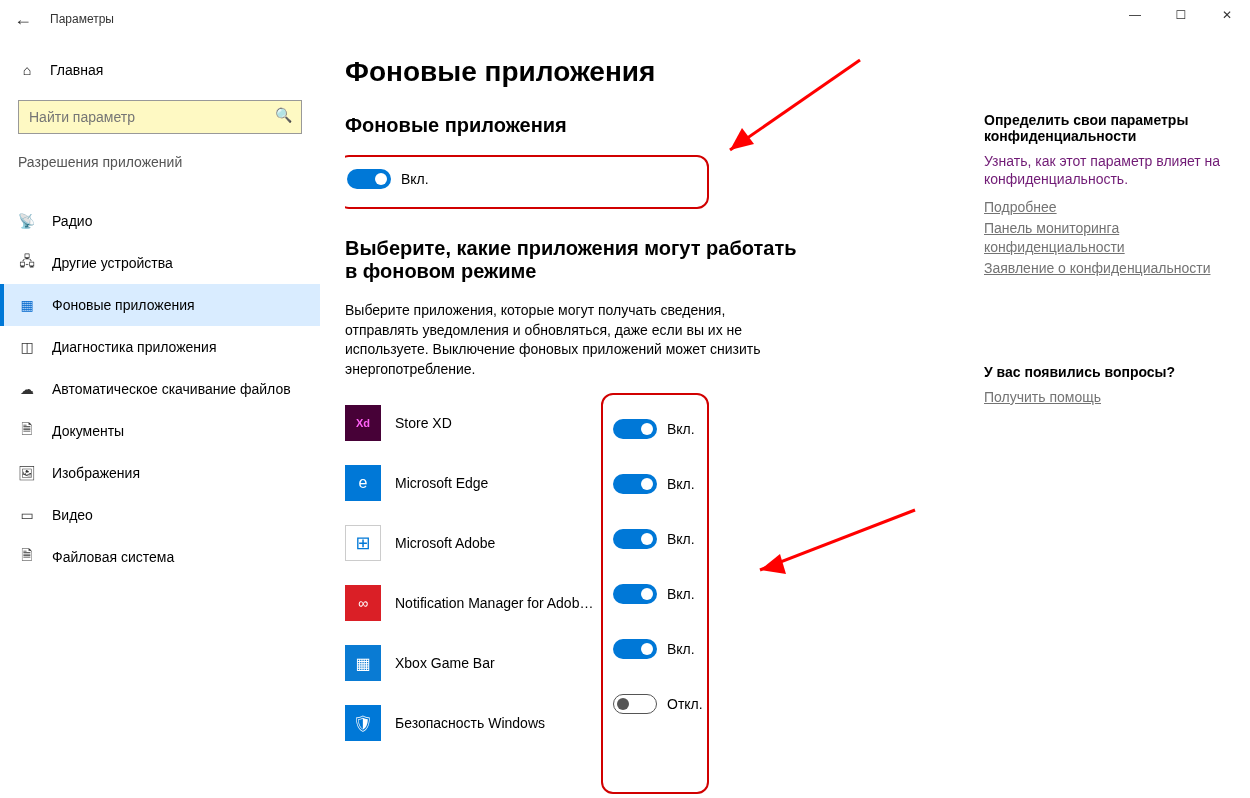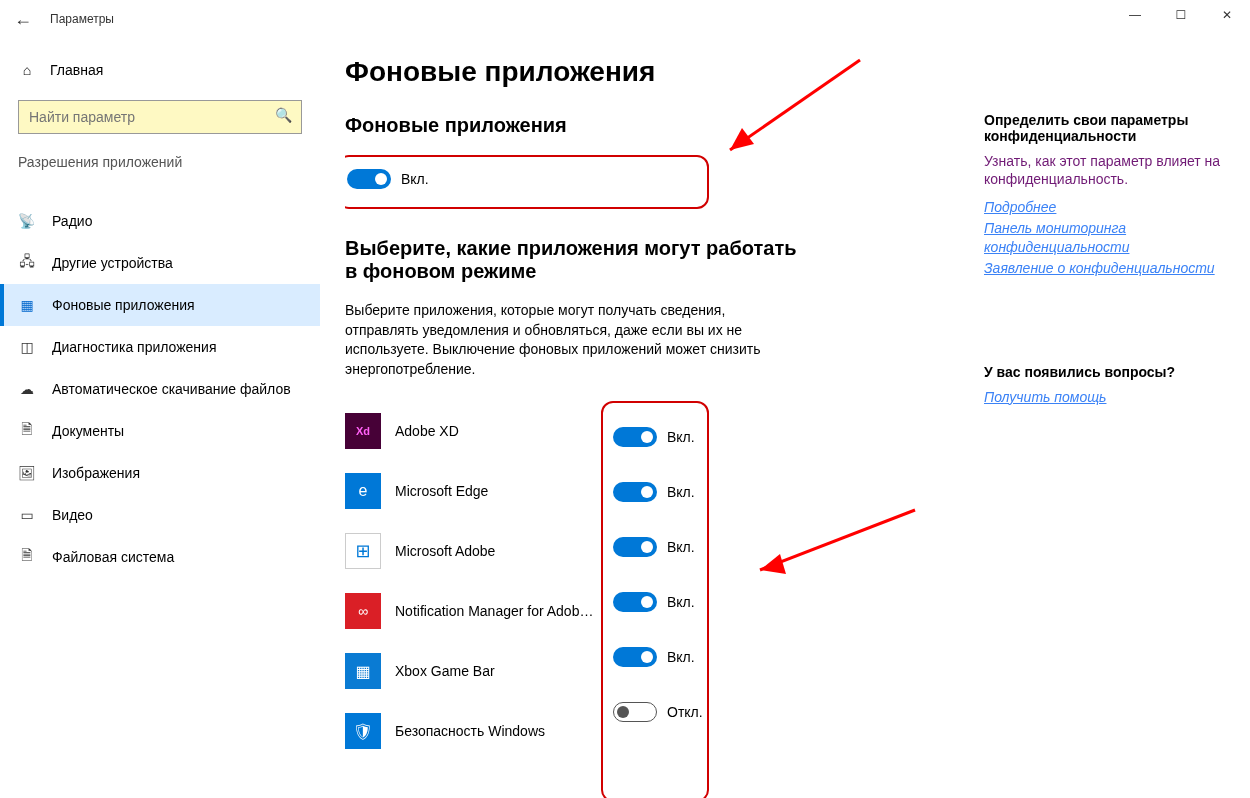--- a/index.html
+++ b/index.html
@@ -31,33 +31,33 @@
   h1.page { font-size:28px; font-weight:600; margin-top:18px; margin-bottom:26px; }
   h2.sec { font-size:20px; font-weight:600; margin-bottom:18px; max-width:460px; }
   .toggle-row { display:flex; align-items:center; gap:10px; margin-bottom:6px; }
   .toggle-label { font-size:15px; margin-bottom:8px; }
   .toggle { width:44px; height:20px; border-radius:10px; background:#0078d7; position:relative; display:inline-block;}
   .toggle .knob { position:absolute; width:12px; height:12px; background:#fff; border-radius:50%; top:4px; right:4px; }
   .toggle.off { background:#fff; border:1px solid #555; }
   .toggle.off .knob { background:#555; left:3px; right:auto; top:3px; }
   .tstate { font-size:14px; }
   .box1 { border:2px solid #d10000; border-radius:12px; padding:12px 16px 12px 0; margin-left:-8px; padding-left:8px; width:372px; margin-bottom:28px; }
-  .desc { font-size:14px; max-width:420px; line-height:1.4; margin-bottom:22px; }
+  .desc { font-size:14px; max-width:420px; line-height:1.4; margin-bottom:14px; }
 
   .applist { }
   .app-row { display:flex; align-items:center; height:60px; }
   .app-ico { width:36px; height:36px; display:flex; align-items:center; justify-content:center; color:#fff; font-size:16px; }
   .app-name { flex:0 0 220px; padding-left:14px; font-size:14px; overflow:hidden; text-overflow:ellipsis; white-space:nowrap; }
   .togbox { border:2px solid #d10000; border-radius:12px; padding:6px 4px 6px 10px; }
 
   
   .rcol { position:absolute; left:984px; top:112px; width:240px; }
   .r-h { font-size:14px; font-weight:600; margin-bottom:8px; }
   .r-p { font-size:14px; color:#701a75; margin-bottom:10px; line-height:1.3;}
-  .r-link { font-size:14px; color:#3b82f6; display:block; margin-bottom:2px; line-height:1.35;font-style:italic;}
+  .r-link { font-size:14px; color:#737373; display:block; margin-bottom:2px; line-height:1.35;}
   .r-block2 { margin-top:86px; }
 
   
   .ic-xd { background:#470137; font-size:11px; font-weight:600; color:#ff61f6;}
   .ic-edge { background:#0078d7;}
   .ic-store { background:#fff; border:1px solid #ccc; color:#0078d7; font-size:18px;}
   .ic-cc { background:#da1f26; font-size:14px;}
   .ic-sec { background:#0078d7;}
   .ic-xboxbar { background:#0a7bd3;}
 
@@ -144,21 +144,21 @@
     </div>
   </div>
 
   <h2 class="sec">Выберите, какие приложения могут работать в фоновом режиме</h2>
   <div class="desc">Выберите приложения, которые могут получать сведения, отправлять уведомления и обновляться, даже если вы их не используете. Выключение фоновых приложений может снизить энергопотребление.</div>
 
   <div style="display:flex;">
     <div class="applist" id="app-names">
         <div class="app-row">
           <div class="app-ico ic-xd">Xd</div>
-          <div class="app-name">Adobe XD</div>
+          <div class="app-name">Store XD</div>
         </div>
         <div class="app-row">
           <div class="app-ico ic-edge">e</div>
           <div class="app-name">Microsoft Edge</div>
         </div>
         <div class="app-row">
           <div class="app-ico ic-store">⊞</div>
           <div class="app-name">Microsoft Adobe</div>
         </div>
         <div class="app-row">

